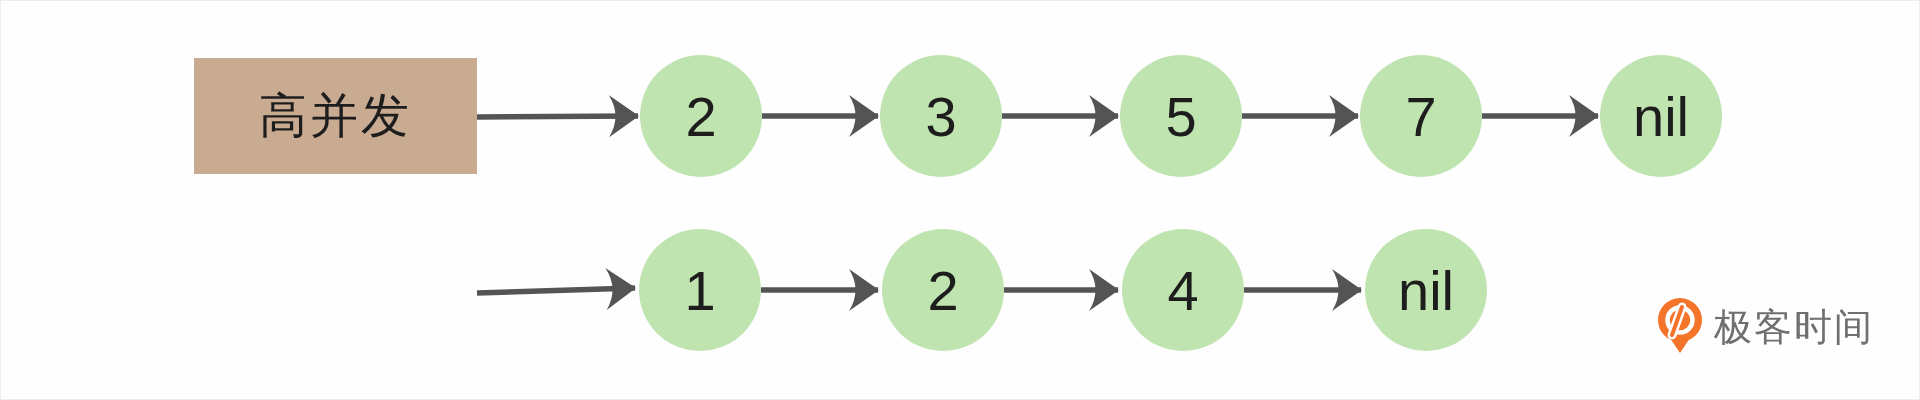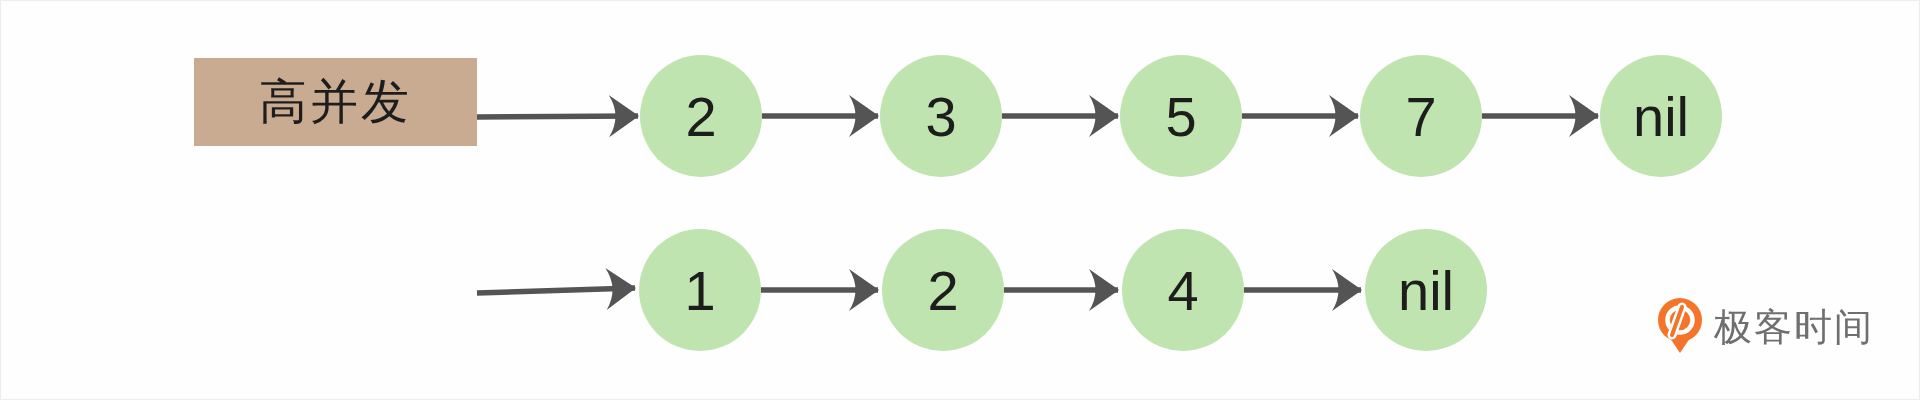--- a/index.html
+++ b/index.html
@@ -11,21 +11,21 @@
   }
   .stage {
     position: absolute; left: 0; top: 0;
     width: 1918px; height: 398px;
     border: 1px solid #ededed;
     background: #fefefe;
   }
   .arrow-layer { position: absolute; left: 0; top: 0; }
   .label-box {
     position: absolute;
-    width: 283px; height: 88px;
+    width: 283px; height: 116px;
     background: #c9ab92;
     display: flex; align-items: center; justify-content: center;
     font-size: 48px; color: #1d1d1d; letter-spacing: 3px;
   }
   .box-row1 { left: 193px; top: 57px; }
   .box-row2 { left: 193px; top: 232px; }
   .node {
     position: absolute;
     width: 122px; height: 122px;
     border-radius: 50%;

